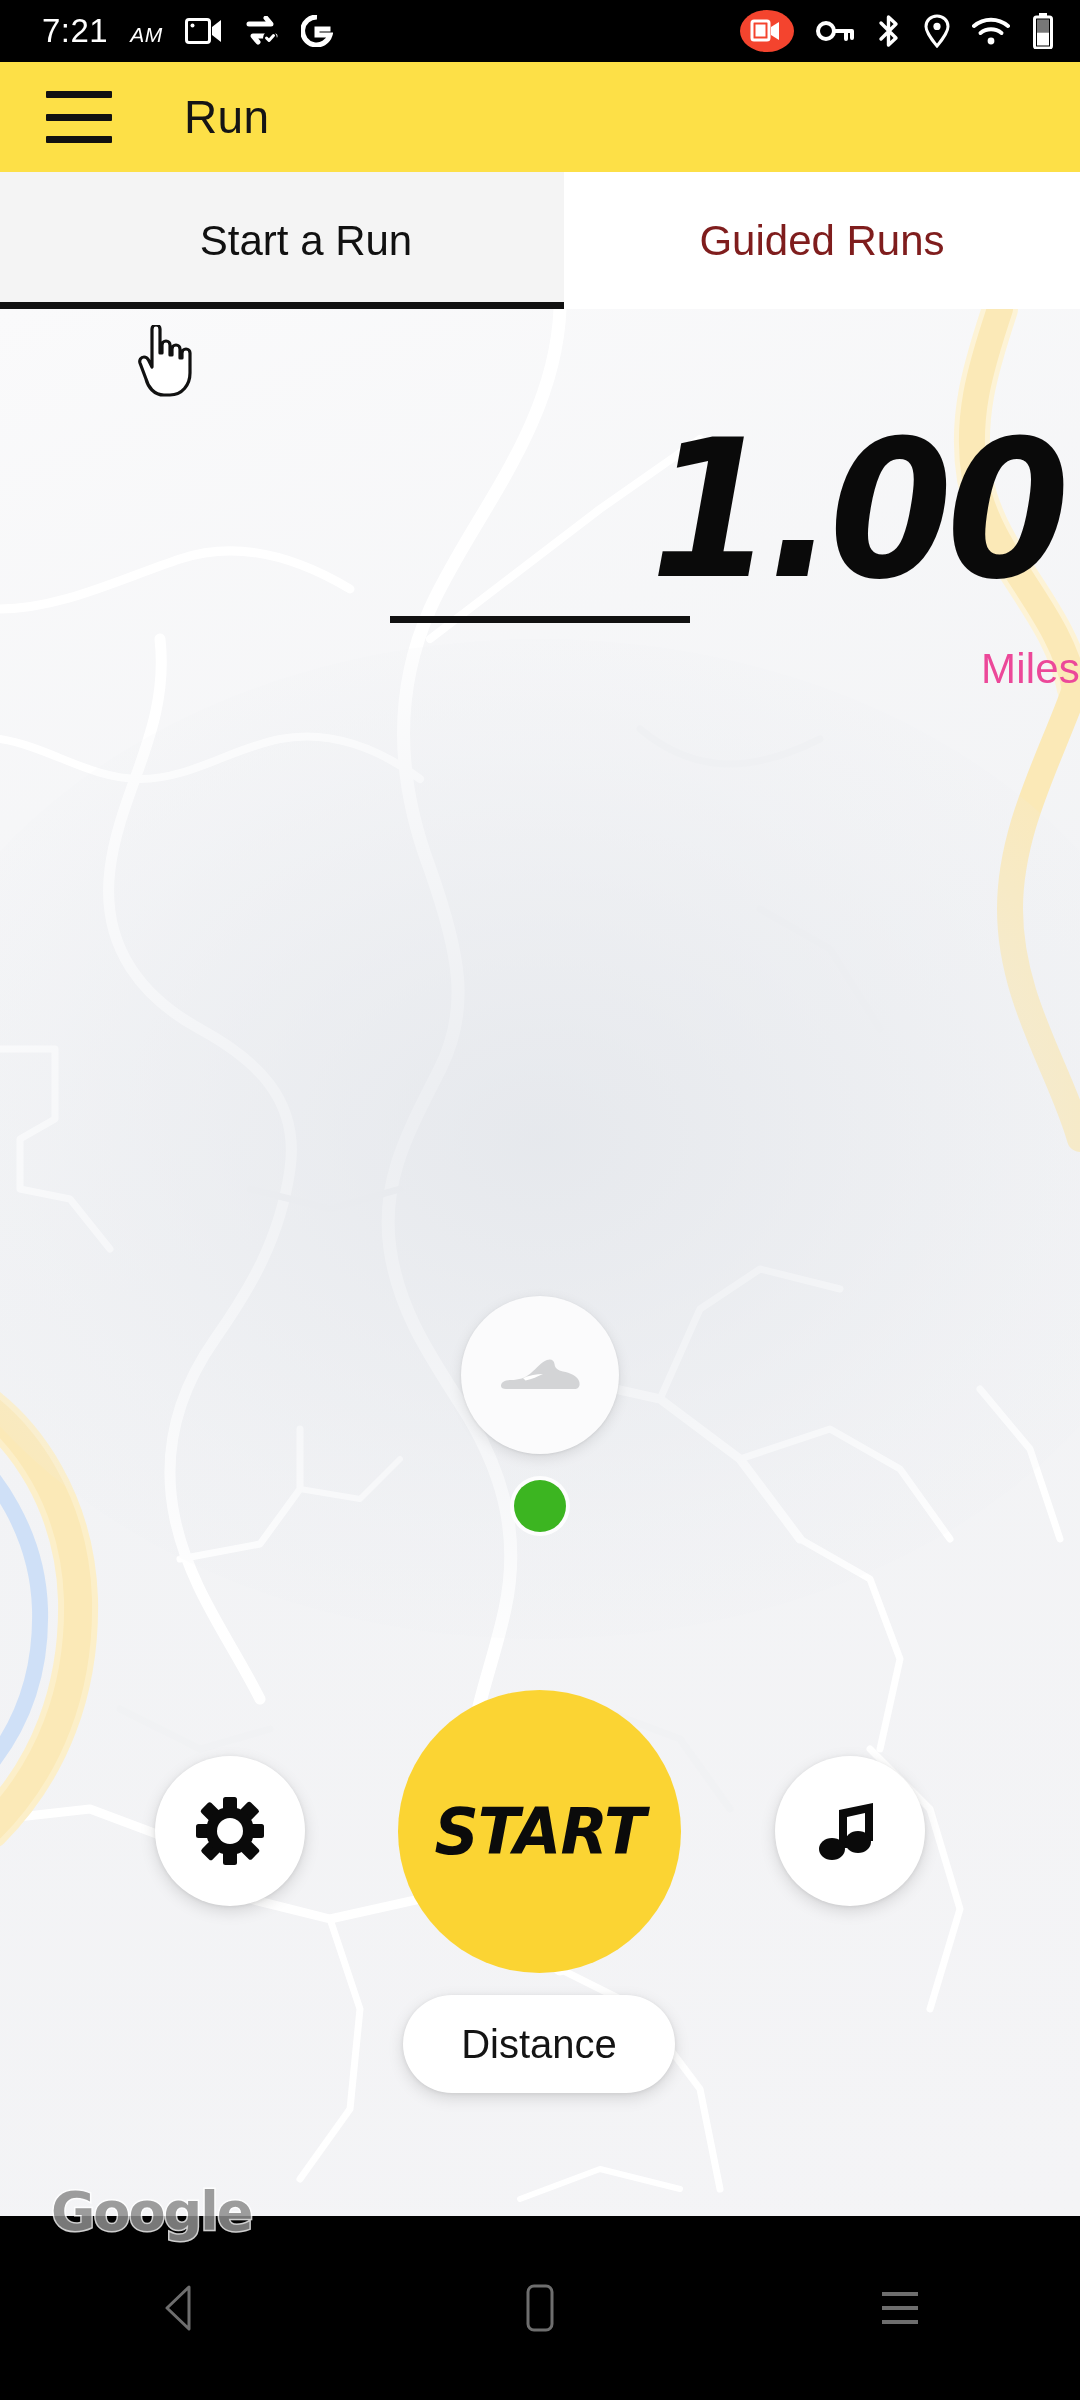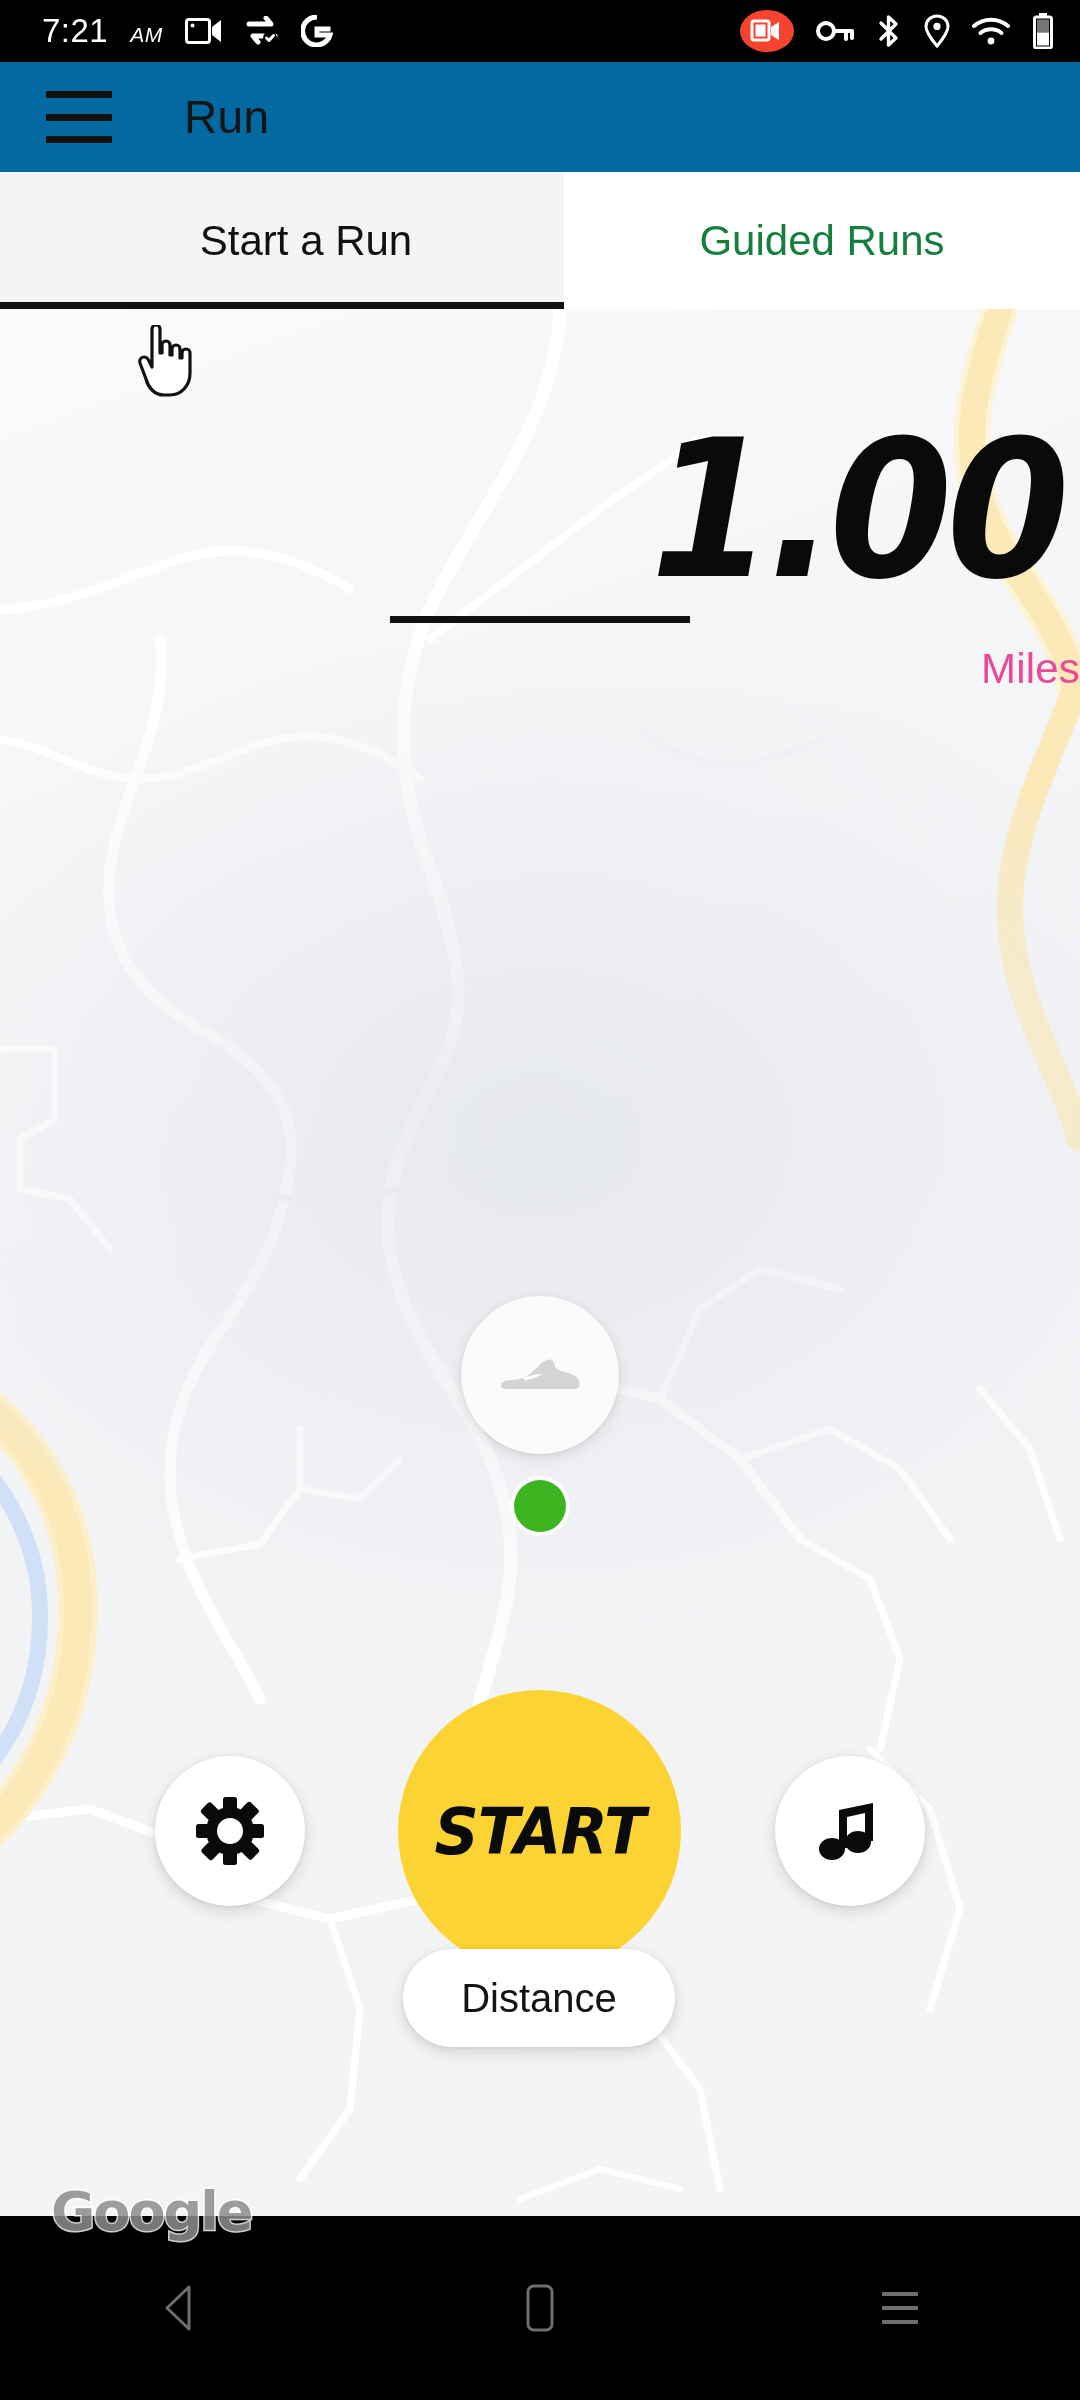--- a/index.html
+++ b/index.html
@@ -22,40 +22,40 @@
   .sb-time {
     color:#fff; font-size:33px; font-weight:400; letter-spacing:.5px;
     display:flex; align-items:baseline; gap:22px;
   }
   .sb-time .ampm { font-size:21px; font-weight:500; letter-spacing:.5px;font-style:italic; }
   .sb-ico { display:block; }
 
   
   .appbar {
     position:absolute; top:62px; left:0; width:1080px; height:110px;
-    background:#0369a1; display:flex; align-items:center;
+    background:#fde047; display:flex; align-items:center;
   }
   .hamburger {
     width:66px; height:52px; margin-left:46px;
     display:flex; flex-direction:column; justify-content:space-between;
     cursor:pointer;
   }
   .hamburger span { display:block; height:7px; background:#111; border-radius:1px; width:100%; }
   .appbar-title {
     margin-left:72px; font-size:46px; color:#151515; font-weight:400; letter-spacing:.3px;
   }
 
   
   .tabs { position:absolute; top:172px; left:0; width:1080px; height:137px; display:flex; background:#fff; }
   .tab {
     flex:1; display:flex; align-items:center; justify-content:center;
     font-size:42px; position:relative; cursor:pointer;
   }
   .tab.active { background:#f4f4f4; color:#111;padding-left:48px; }
-  .tab.inactive { background:#fff; color:#15803d; }
+  .tab.inactive { background:#fff; color:#7f1d1d; }
   .tab.active::after {
     content:""; position:absolute; left:0; right:0; bottom:0; height:7px; background:#111;
   }
   .tabs::after {
     content:""; position:absolute; left:0; right:0; bottom:0; height:2px; background:#e3e3e3; z-index:-1;
   }
 
   
   .cursor-hand { position:absolute; left:136px; top:325px; width:58px; height:72px; z-index:40; }
 
@@ -116,21 +116,21 @@
     position:absolute; top:1756px; width:150px; height:150px; border-radius:50%;
     background:#fff; z-index:13; cursor:pointer; border:none;
     box-shadow:0 5px 16px rgba(0,0,0,.13), 0 1px 4px rgba(0,0,0,.08);
     display:flex; align-items:center; justify-content:center;
   }
   .round-btn.left { left:155px; }
   .round-btn.right { left:775px; }
 
   
   .pill {
-    position:absolute; left:403px; top:1949px; width:272px; height:98px;
+    position:absolute; left:403px; top:1995px; width:272px; height:98px;
     border-radius:49px; background:#fff; z-index:14; cursor:pointer; border:none;
     box-shadow:0 5px 16px rgba(0,0,0,.13), 0 1px 4px rgba(0,0,0,.08);
     display:flex; align-items:center; justify-content:center;
     font-size:40px; color:#141414; font-family:"Liberation Sans", sans-serif;
   }
 
   
   .gwm {
     position:absolute; left:35px; top:2180px; z-index:14;
     font-family:"DejaVu Sans", sans-serif;

